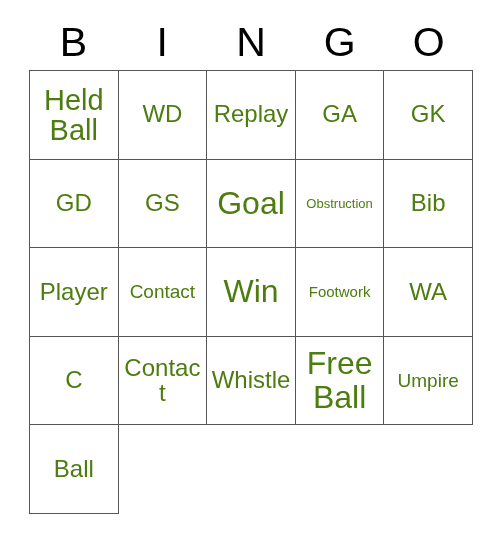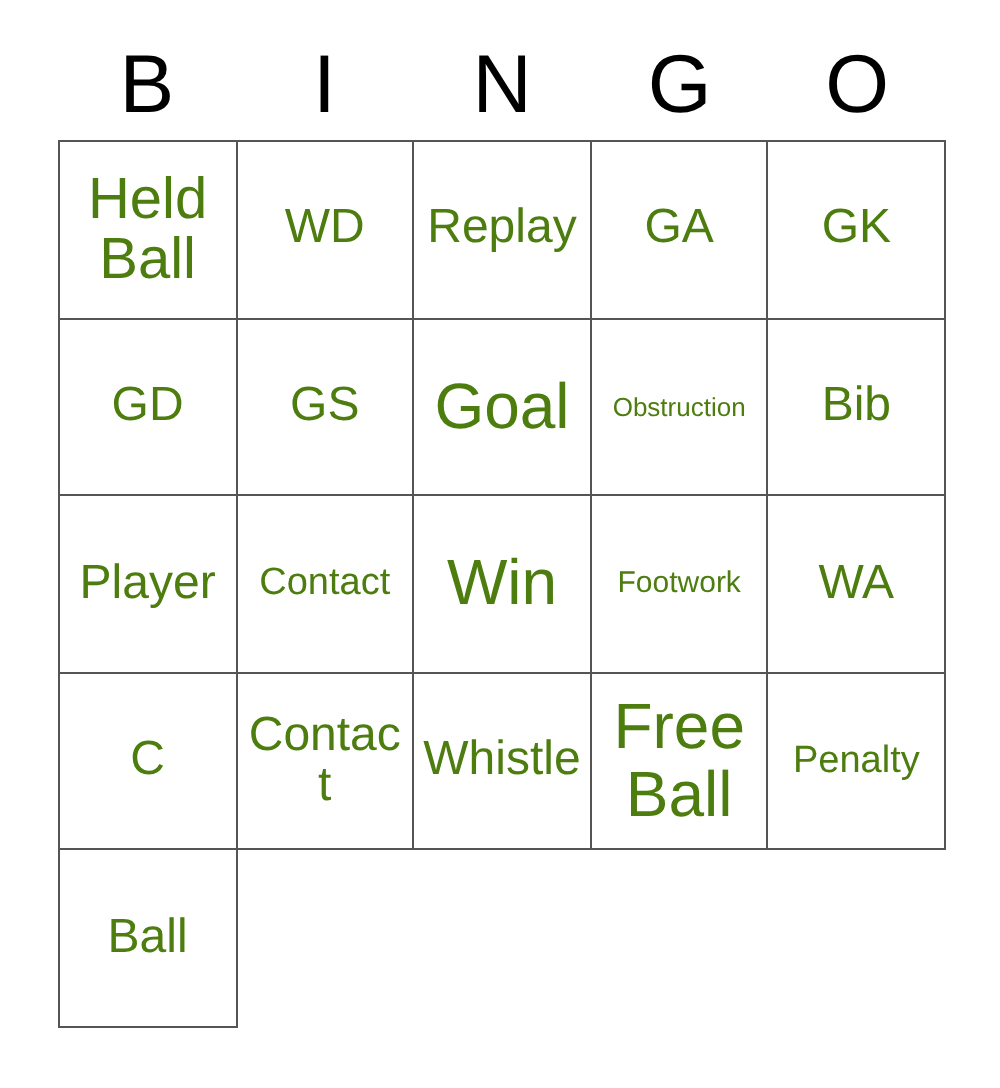--- a/index.html
+++ b/index.html
@@ -157,20 +157,20 @@
       <div class="cell fs-md">
         <span class="cell-text">Contact</span>
       </div>
       <div class="cell fs-md">
         <span class="cell-text">Whistle</span>
       </div>
       <div class="cell fs-xl">
         <span class="cell-text">Free Ball</span>
       </div>
       <div class="cell fs-sm">
-        <span class="cell-text">Penalty</span>
+        <span class="cell-text">Umpire</span>
       </div>
       <div class="cell fs-xxl">
         <span class="cell-text">Ball</span>
       </div>
     </div>
 
 </div>
 
 </body></html>

